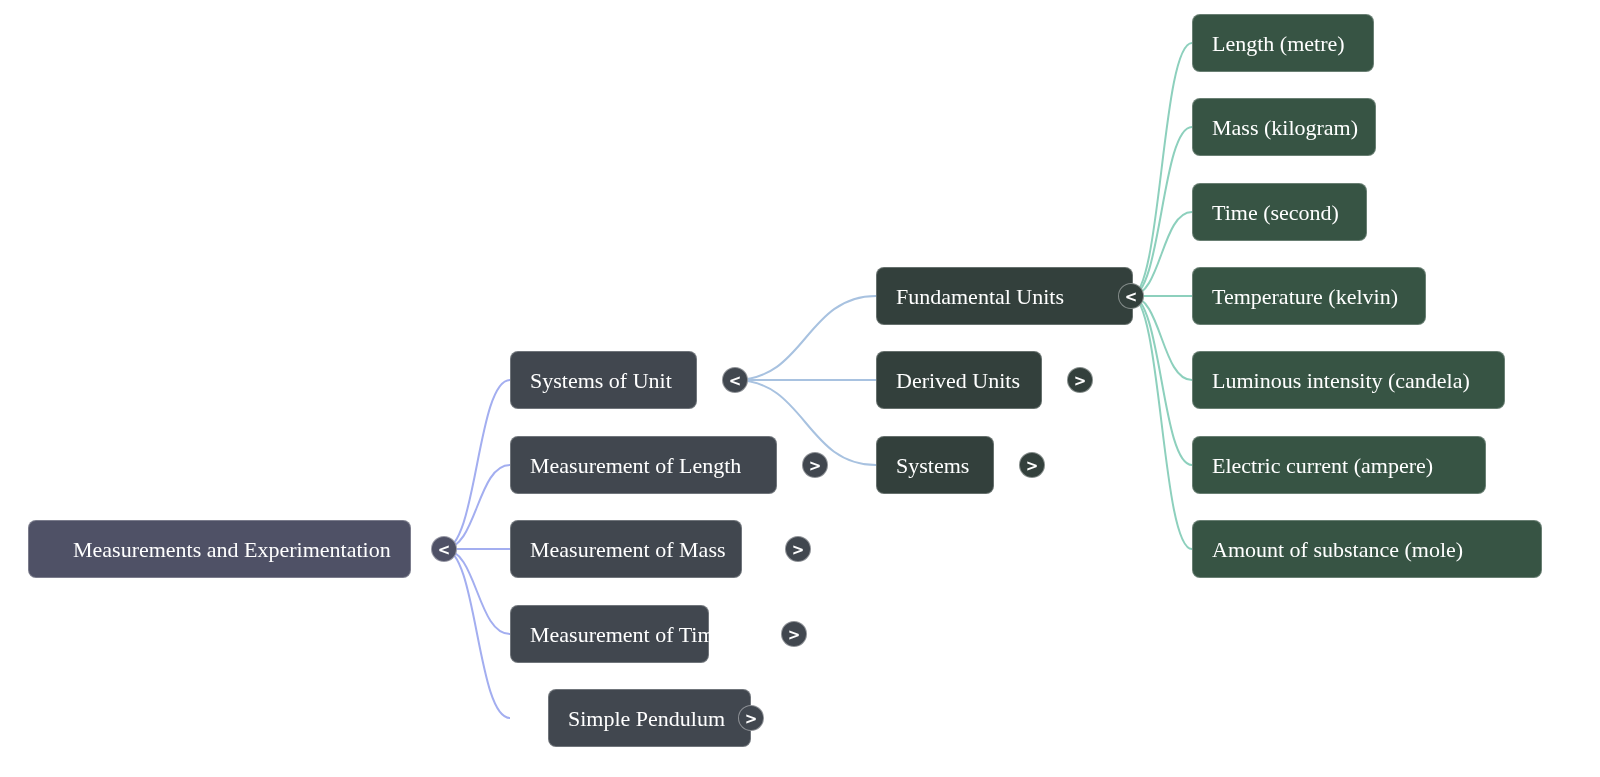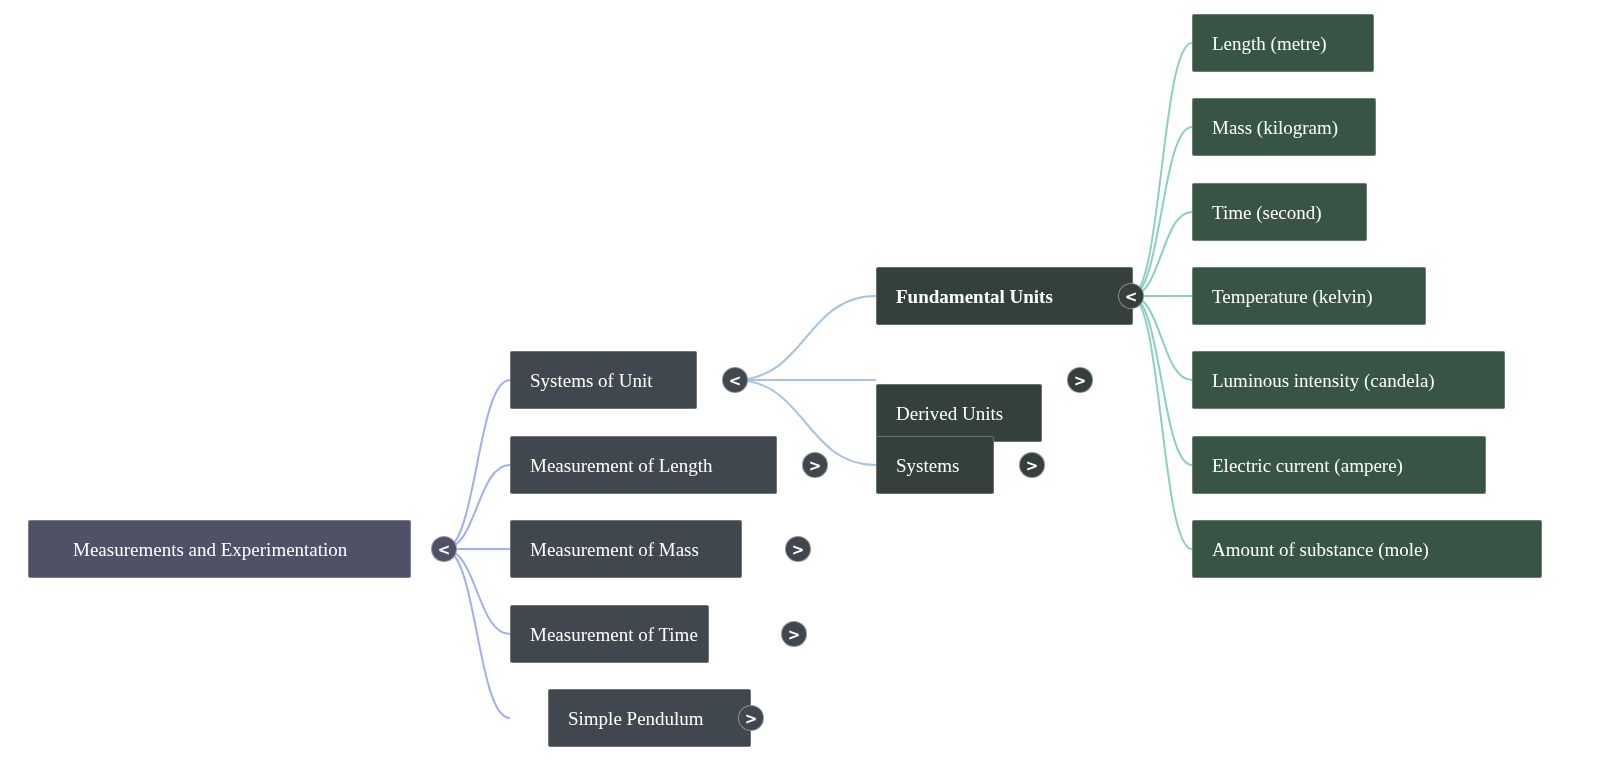--- a/index.html
+++ b/index.html
@@ -1,20 +1,20 @@
 <!DOCTYPE html>
 <html><head>
 <meta charset="utf-8">
 <style>
   html, body { margin:0; padding:0; background:#ffffff; }
   body { width:1600px; height:777px; position:relative; overflow:hidden;
          font-family:"Liberation Serif","DejaVu Serif",serif; }
   #links { position:absolute; left:0; top:0; width:1600px; height:777px; }
-  .node { position:absolute; height:58px; box-sizing:border-box; border-radius:2px;
-          color:#ffffff; font-size:19px; line-height:58px; padding-left:19px;
+  .node { position:absolute; height:58px; box-sizing:border-box; border-radius:8px;
+          color:#ffffff; font-size:22px; line-height:58px; padding-left:19px;
           white-space:nowrap; border:1px solid rgba(255,255,255,0.25); cursor:pointer; }
   .lvl0 { background:#4f5166; }
   .lvl1 { background:#41474f; }
   .lvl2 { background:#33403c; }
   .lvl3 { background:#375444; }
   .toggle { position:absolute; width:26px; height:26px; border-radius:50%;
             color:#fff; font-family:"DejaVu Sans",sans-serif; font-size:15px; font-weight:bold;
             line-height:26px; text-align:center; cursor:pointer; box-sizing:border-box;
             border:1px solid rgba(255,255,255,0.4); }
   .t0 { background:#4f5166; }
@@ -71,26 +71,26 @@
 <div class="node lvl1" style="left:510px; top:605px; width:199px;">
   <span>Measurement of Time</span>
 </div>
 <div class="toggle t1" style="left:781px; top:621px;">&gt;</div>
 
 <div class="node lvl1" style="left:510px; top:689px; width:203px;margin-left:38px;">
   <span>Simple Pendulum</span>
 </div>
 <div class="toggle t1" style="left:738px; top:705px;">&gt;</div>
 
-<div class="node lvl2" style="left:876px; top:267px; width:257px;font-weight:bold;">
+<div class="node lvl2" style="left:876px; top:267px; width:257px;">
   <span>Fundamental Units</span>
 </div>
 <div class="toggle t2" style="left:1118px; top:283px;">&lt;</div>
 
-<div class="node lvl2" style="left:876px; top:351px; width:166px;margin-top:33px;">
+<div class="node lvl2" style="left:876px; top:351px; width:166px;">
   <span>Derived Units</span>
 </div>
 <div class="toggle t2" style="left:1067px; top:367px;">&gt;</div>
 
 <div class="node lvl2" style="left:876px; top:436px; width:118px;">
   <span>Systems</span>
 </div>
 <div class="toggle t2" style="left:1019px; top:452px;">&gt;</div>
 
 <div class="node lvl3" style="left:1192px; top:14px; width:182px;">

